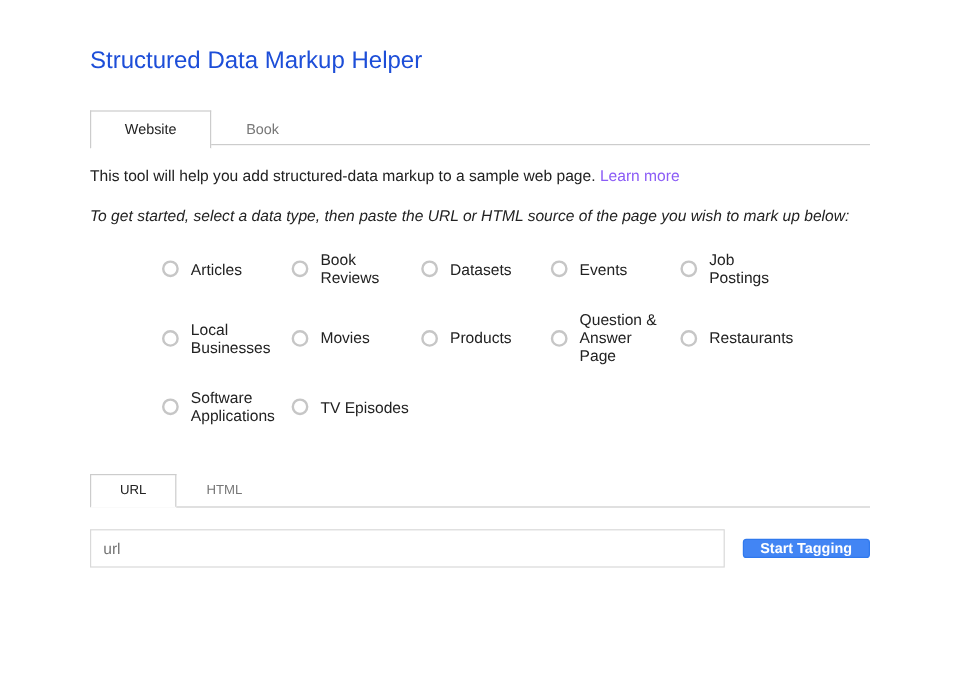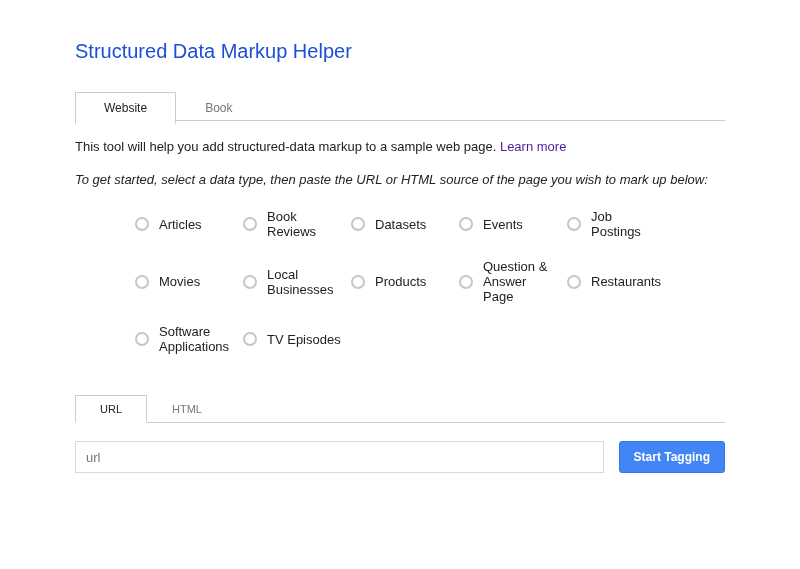--- a/index.html
+++ b/index.html
@@ -35,21 +35,21 @@
   .top-tab.active {
     color: #222;
     border-color: #ccc;
     background: #fff;
     border-bottom: 1px solid #fff;
   }
   .intro {
     margin: 0 0 18px 0;
   }
   .intro a {
-    color: #4c1d95;
+    color: #8b5cf6;
     text-decoration: none;
     cursor: pointer;
   }
   .instructions {
     margin: 0 0 22px 0;
     font-style: italic;
   }
   .datatypes {
     display: grid;
     grid-template-columns: repeat(5, 1fr);
@@ -101,21 +101,21 @@
   .url-input {
     flex: 1;
     height: 32px;
     border: 1px solid #d9d9d9;
     padding: 0 10px;
     font-size: 13px;
     color: #999;
     outline: none;
   }
   .start-btn {
-    height: 32px;
+    height: 16px;
     padding: 0 14px;
     background: #4285f4;
     color: #fff;
     border: 1px solid #3079ed;
     border-radius: 3px;
     font-size: 12px;
     font-weight: bold;
     cursor: pointer;
   }
 </style>
@@ -151,25 +151,25 @@
   <label class="datatype-option">
       <span class="radio-circle"></span>
       <span>Events</span>
     </label>
   <label class="datatype-option">
       <span class="radio-circle"></span>
       <span>Job Postings</span>
     </label>
   <label class="datatype-option">
       <span class="radio-circle"></span>
-      <span>Movies</span>
+      <span>Local Businesses</span>
     </label>
   <label class="datatype-option">
       <span class="radio-circle"></span>
-      <span>Local Businesses</span>
+      <span>Movies</span>
     </label>
   <label class="datatype-option">
       <span class="radio-circle"></span>
       <span>Products</span>
     </label>
   <label class="datatype-option">
       <span class="radio-circle"></span>
       <span>Question &amp; Answer Page</span>
     </label>
   <label class="datatype-option">

